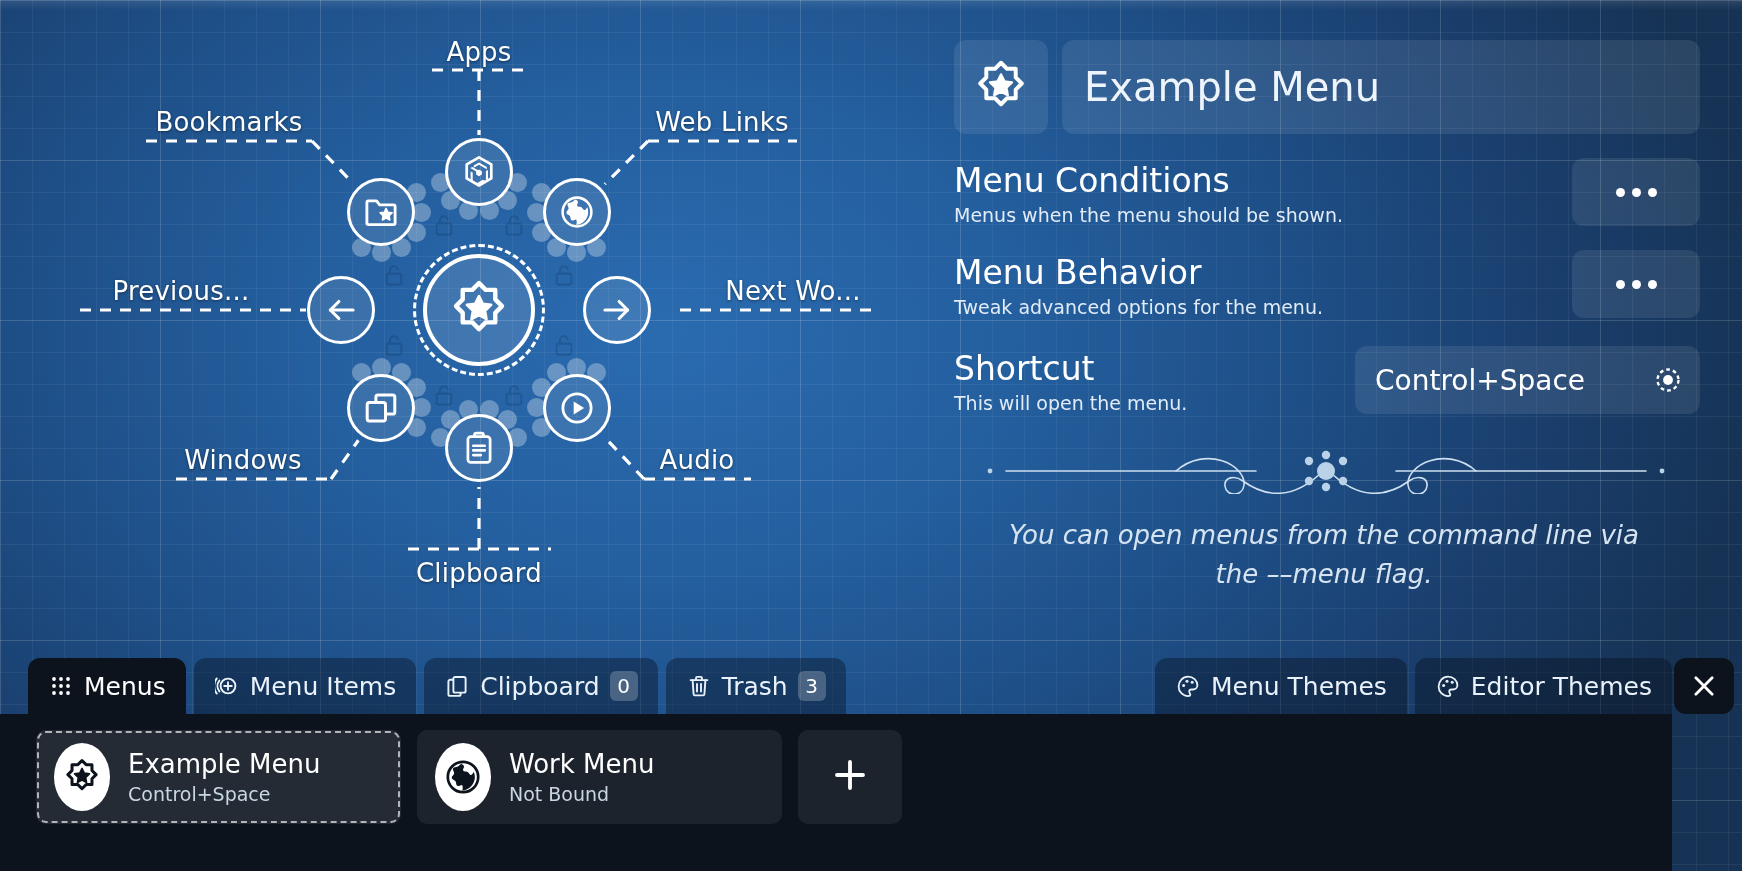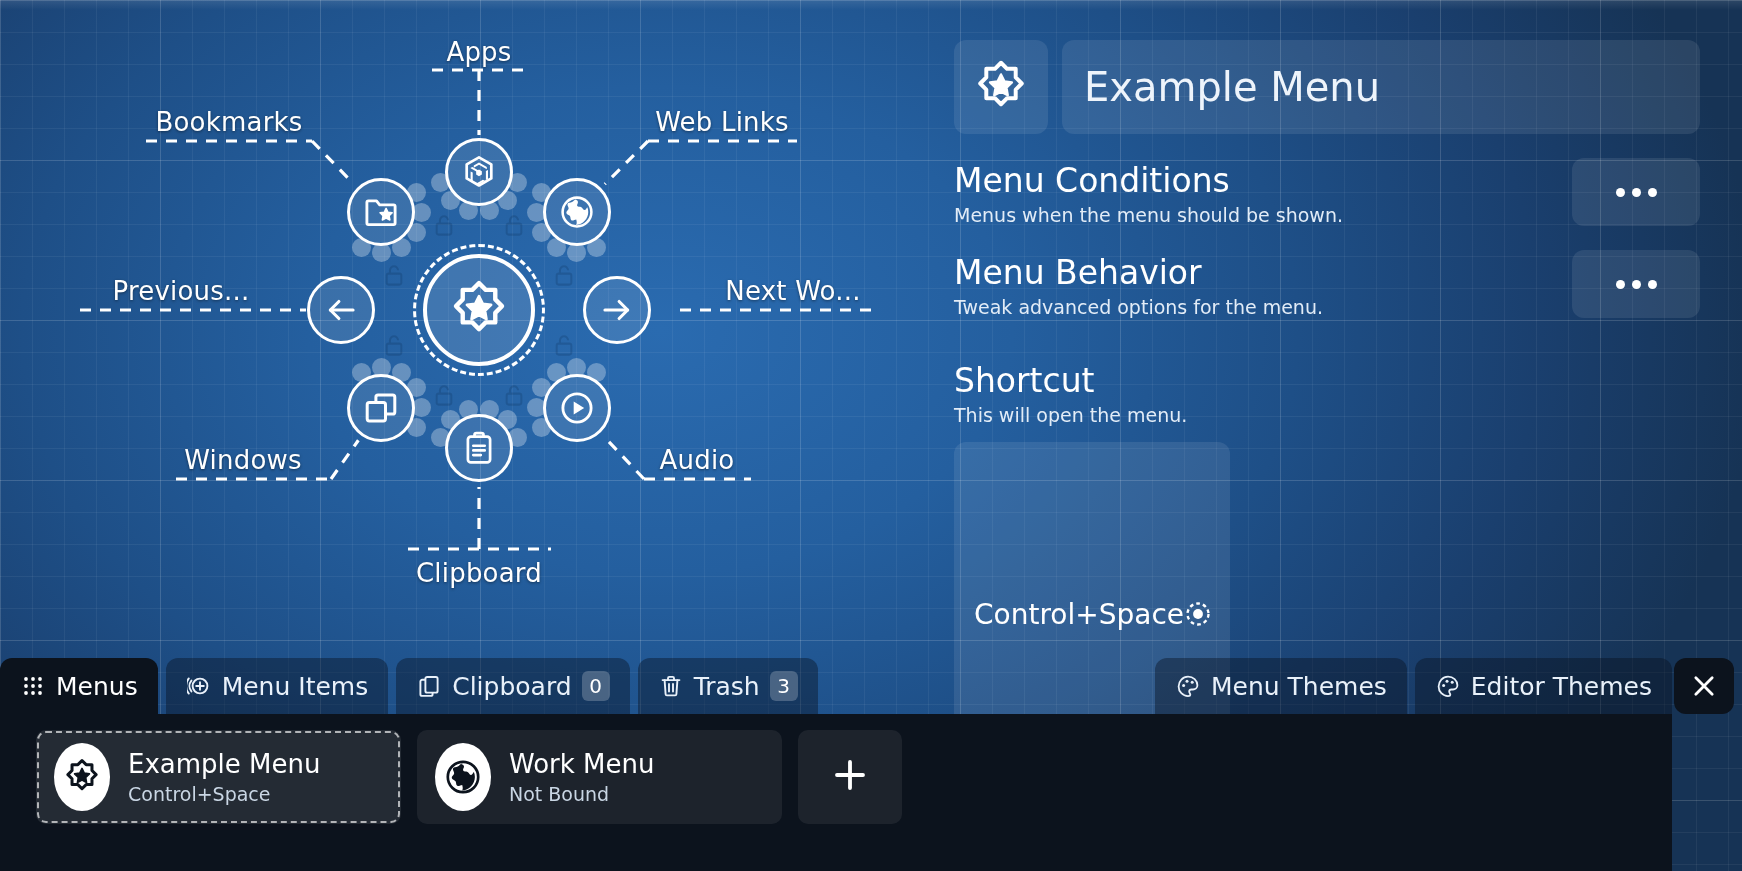--- a/index.html
+++ b/index.html
@@ -201,21 +201,21 @@
   .tab .ticon { width: 26px; height: 26px; display:flex; align-items:center; justify-content:center; }
   .tab .ticon svg { width: 24px; height: 24px; color: currentColor; }
   .badge {
     min-width: 28px; height: 30px; padding: 0 7px;
     border-radius: 6px;
     background: rgba(255,255,255,0.22);
     color:#fff; font-size: 20px;
     display:flex; align-items:center; justify-content:center;
     font-family: "DejaVu Sans", sans-serif;
   }
-  .tabs-left { display:flex; align-items:flex-end; gap: 8px; }
+  .tabs-left { display:flex; align-items:flex-end; gap: 8px; margin-left: 28px; }
   .tabs-right { display:flex; align-items:flex-end; gap: 8px; margin-left:auto; }
 
   .panel-body {
     position:absolute; left:0; top:56px; width: 1672px; height: 157px;
     background: #0c131d;
     padding: 16px 0 0 36px;
     display:flex; align-items:flex-start; gap: 16px;
   }
   .menu-card {
     width: 365px; height: 94px;
@@ -487,21 +487,21 @@
         <div class="prop-title">Menu Behavior</div>
         <div class="prop-sub">Tweak advanced options for the menu.</div>
       </div>
       <div class="dots-btn">
         <i></i>
           <i></i>
           <i></i>
       </div>
     </div>
 
-    <div class="prop-row" style="margin-top:40px;flex-direction:column;">
+    <div class="prop-row" style="margin-top:28px;">
       <div class="prop-text">
         <div class="prop-title">Shortcut</div>
         <div class="prop-sub">This will open the menu.</div>
       </div>
       <div class="shortcut-field">
         <span>Control+Space</span>
         <svg class="rec-icon" viewBox="0 0 24 24" fill="none" stroke="currentColor" stroke-width="2">
           <circle cx="12" cy="12" r="4.2" fill="currentColor" stroke="none"></circle>
           <circle cx="12" cy="12" r="9" stroke-dasharray="3.2 2.6"></circle>
         </svg>
@@ -523,20 +523,21 @@
           <circle cx="333" cy="13" r="4.2"></circle>
           <circle cx="367" cy="13" r="4.2"></circle>
           <circle cx="333" cy="33" r="4.2"></circle>
           <circle cx="367" cy="33" r="4.2"></circle>
           <circle cx="14" cy="23" r="2.4"></circle>
           <circle cx="686" cy="23" r="2.4"></circle>
         </g>
       </svg>
     </div>
 
+    <div class="tip">You can open menus from the command line via the ––menu flag.</div>
   </div>
 
   <div id="bottom">
     <div class="tabbar">
       <div class="tabs-left" id="tabs-left">
           <div class="tab active">
             <span class="ticon">
               <svg viewBox="0 0 24 24" fill="currentColor">
                 <g>
                   <circle cx="5" cy="5" r="1.9"></circle>

